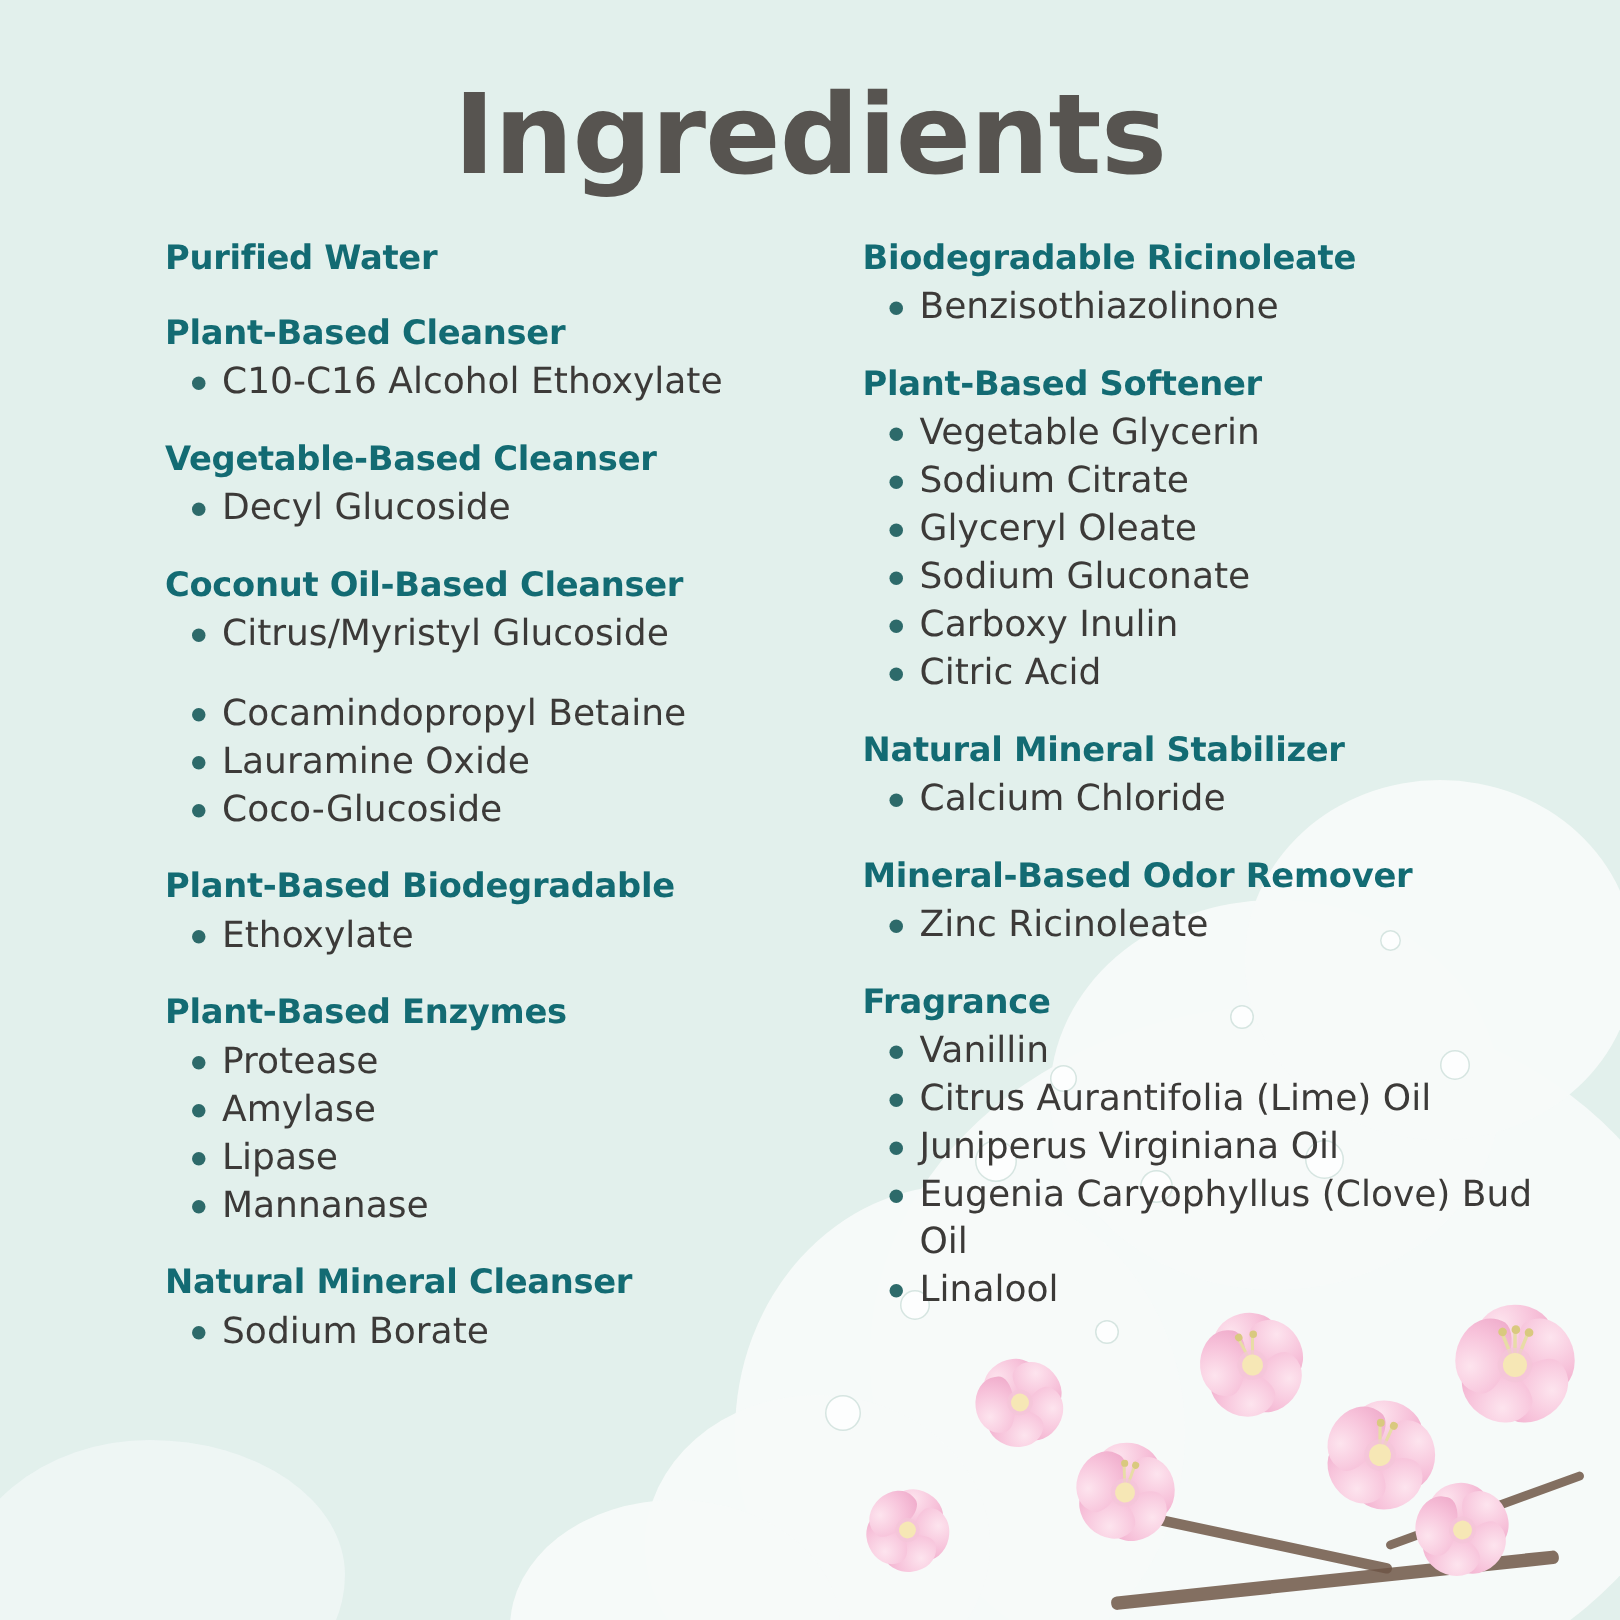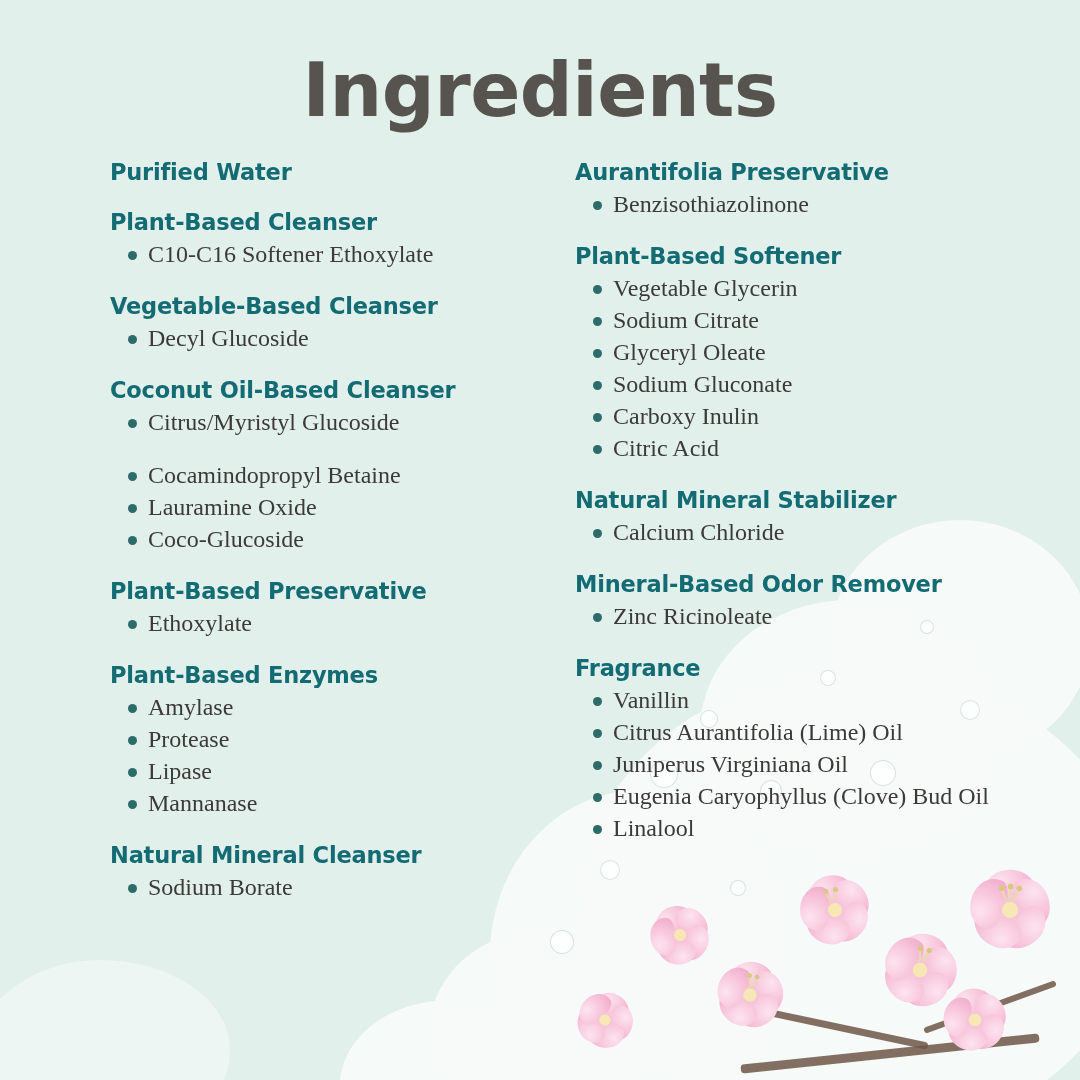--- a/index.html
+++ b/index.html
@@ -154,21 +154,20 @@
     font-weight: bold;
     font-size: 22.5px;
     line-height: 1.25;
     margin: 0 0 3px 0;
     letter-spacing: -0.2px;
   }
   ul.items {
     list-style: none;
     margin: 0;
     padding: 0 0 0 18px;
-    font-family: Liberation Serif, serif;
   }
   ul.items li {
     position: relative;
     font-size: 24px;
     line-height: 1.29;
     color: #3c3a38;
     padding-left: 20px;
     margin: 0 0 1px 0;
   }
   ul.items li:before {
@@ -293,21 +292,21 @@
     <div class="columns">
       <div class="col col-left">
 
         <div class="group">
           <div class="group-head">Purified Water</div>
         </div>
 
         <div class="group">
           <div class="group-head">Plant-Based Cleanser</div>
           <ul class="items">
-            <li>C10-C16 Softener Ethoxylate</li>
+            <li>C10-C16 Alcohol Ethoxylate</li>
           </ul>
         </div>
 
         <div class="group">
           <div class="group-head">Vegetable-Based Cleanser</div>
           <ul class="items">
             <li>Decyl Glucoside</li>
           </ul>
         </div>
 
@@ -320,49 +319,49 @@
 
         <div class="group">
           <ul class="items">
             <li>Cocamindopropyl Betaine</li>
             <li>Lauramine Oxide</li>
             <li>Coco-Glucoside</li>
           </ul>
         </div>
 
         <div class="group">
-          <div class="group-head">Plant-Based Preservative</div>
+          <div class="group-head">Plant-Based Biodegradable</div>
           <ul class="items">
             <li>Ethoxylate</li>
           </ul>
         </div>
 
         <div class="group">
           <div class="group-head">Plant-Based Enzymes</div>
           <ul class="items">
+            <li>Protease</li>
             <li>Amylase</li>
-            <li>Protease</li>
             <li>Lipase</li>
             <li>Mannanase</li>
           </ul>
         </div>
 
         <div class="group">
           <div class="group-head">Natural Mineral Cleanser</div>
           <ul class="items">
             <li>Sodium Borate</li>
           </ul>
         </div>
 
       </div>
 
       <div class="col col-right">
 
         <div class="group">
-          <div class="group-head">Aurantifolia Preservative</div>
+          <div class="group-head">Biodegradable Ricinoleate</div>
           <ul class="items">
             <li>Benzisothiazolinone</li>
           </ul>
         </div>
 
         <div class="group">
           <div class="group-head">Plant-Based Softener</div>
           <ul class="items">
             <li>Vegetable Glycerin</li>
             <li>Sodium Citrate</li>

